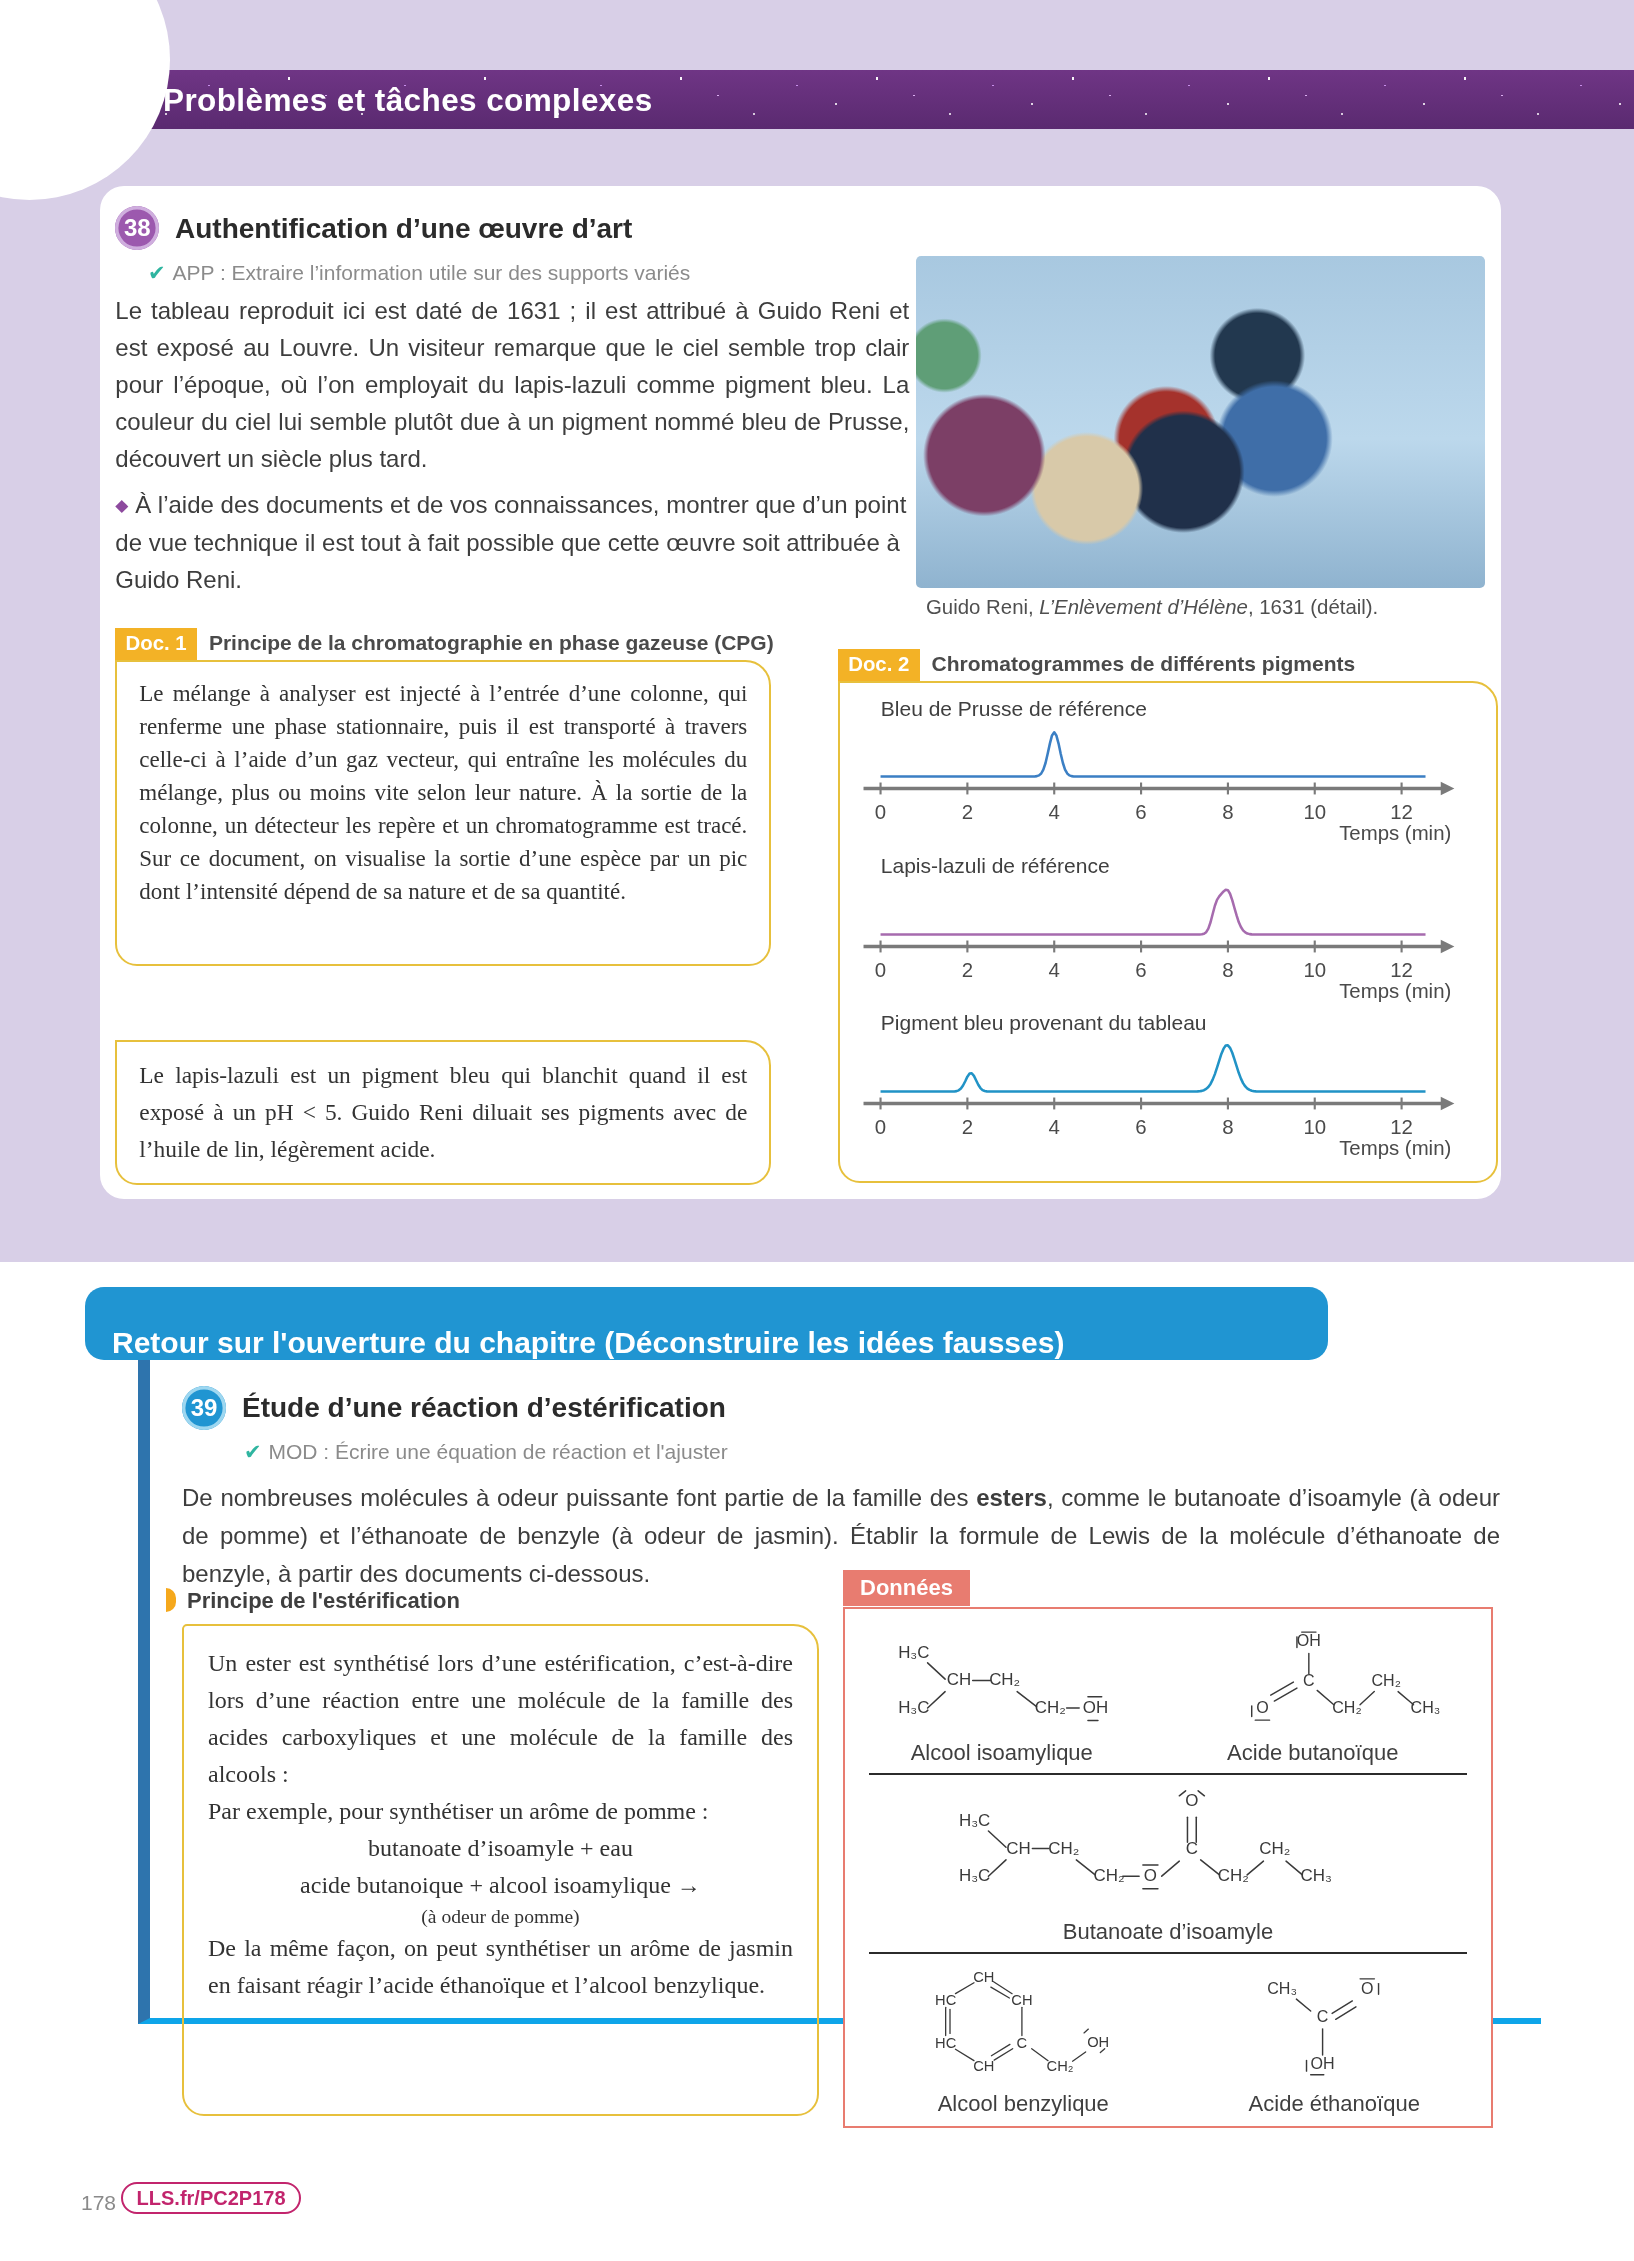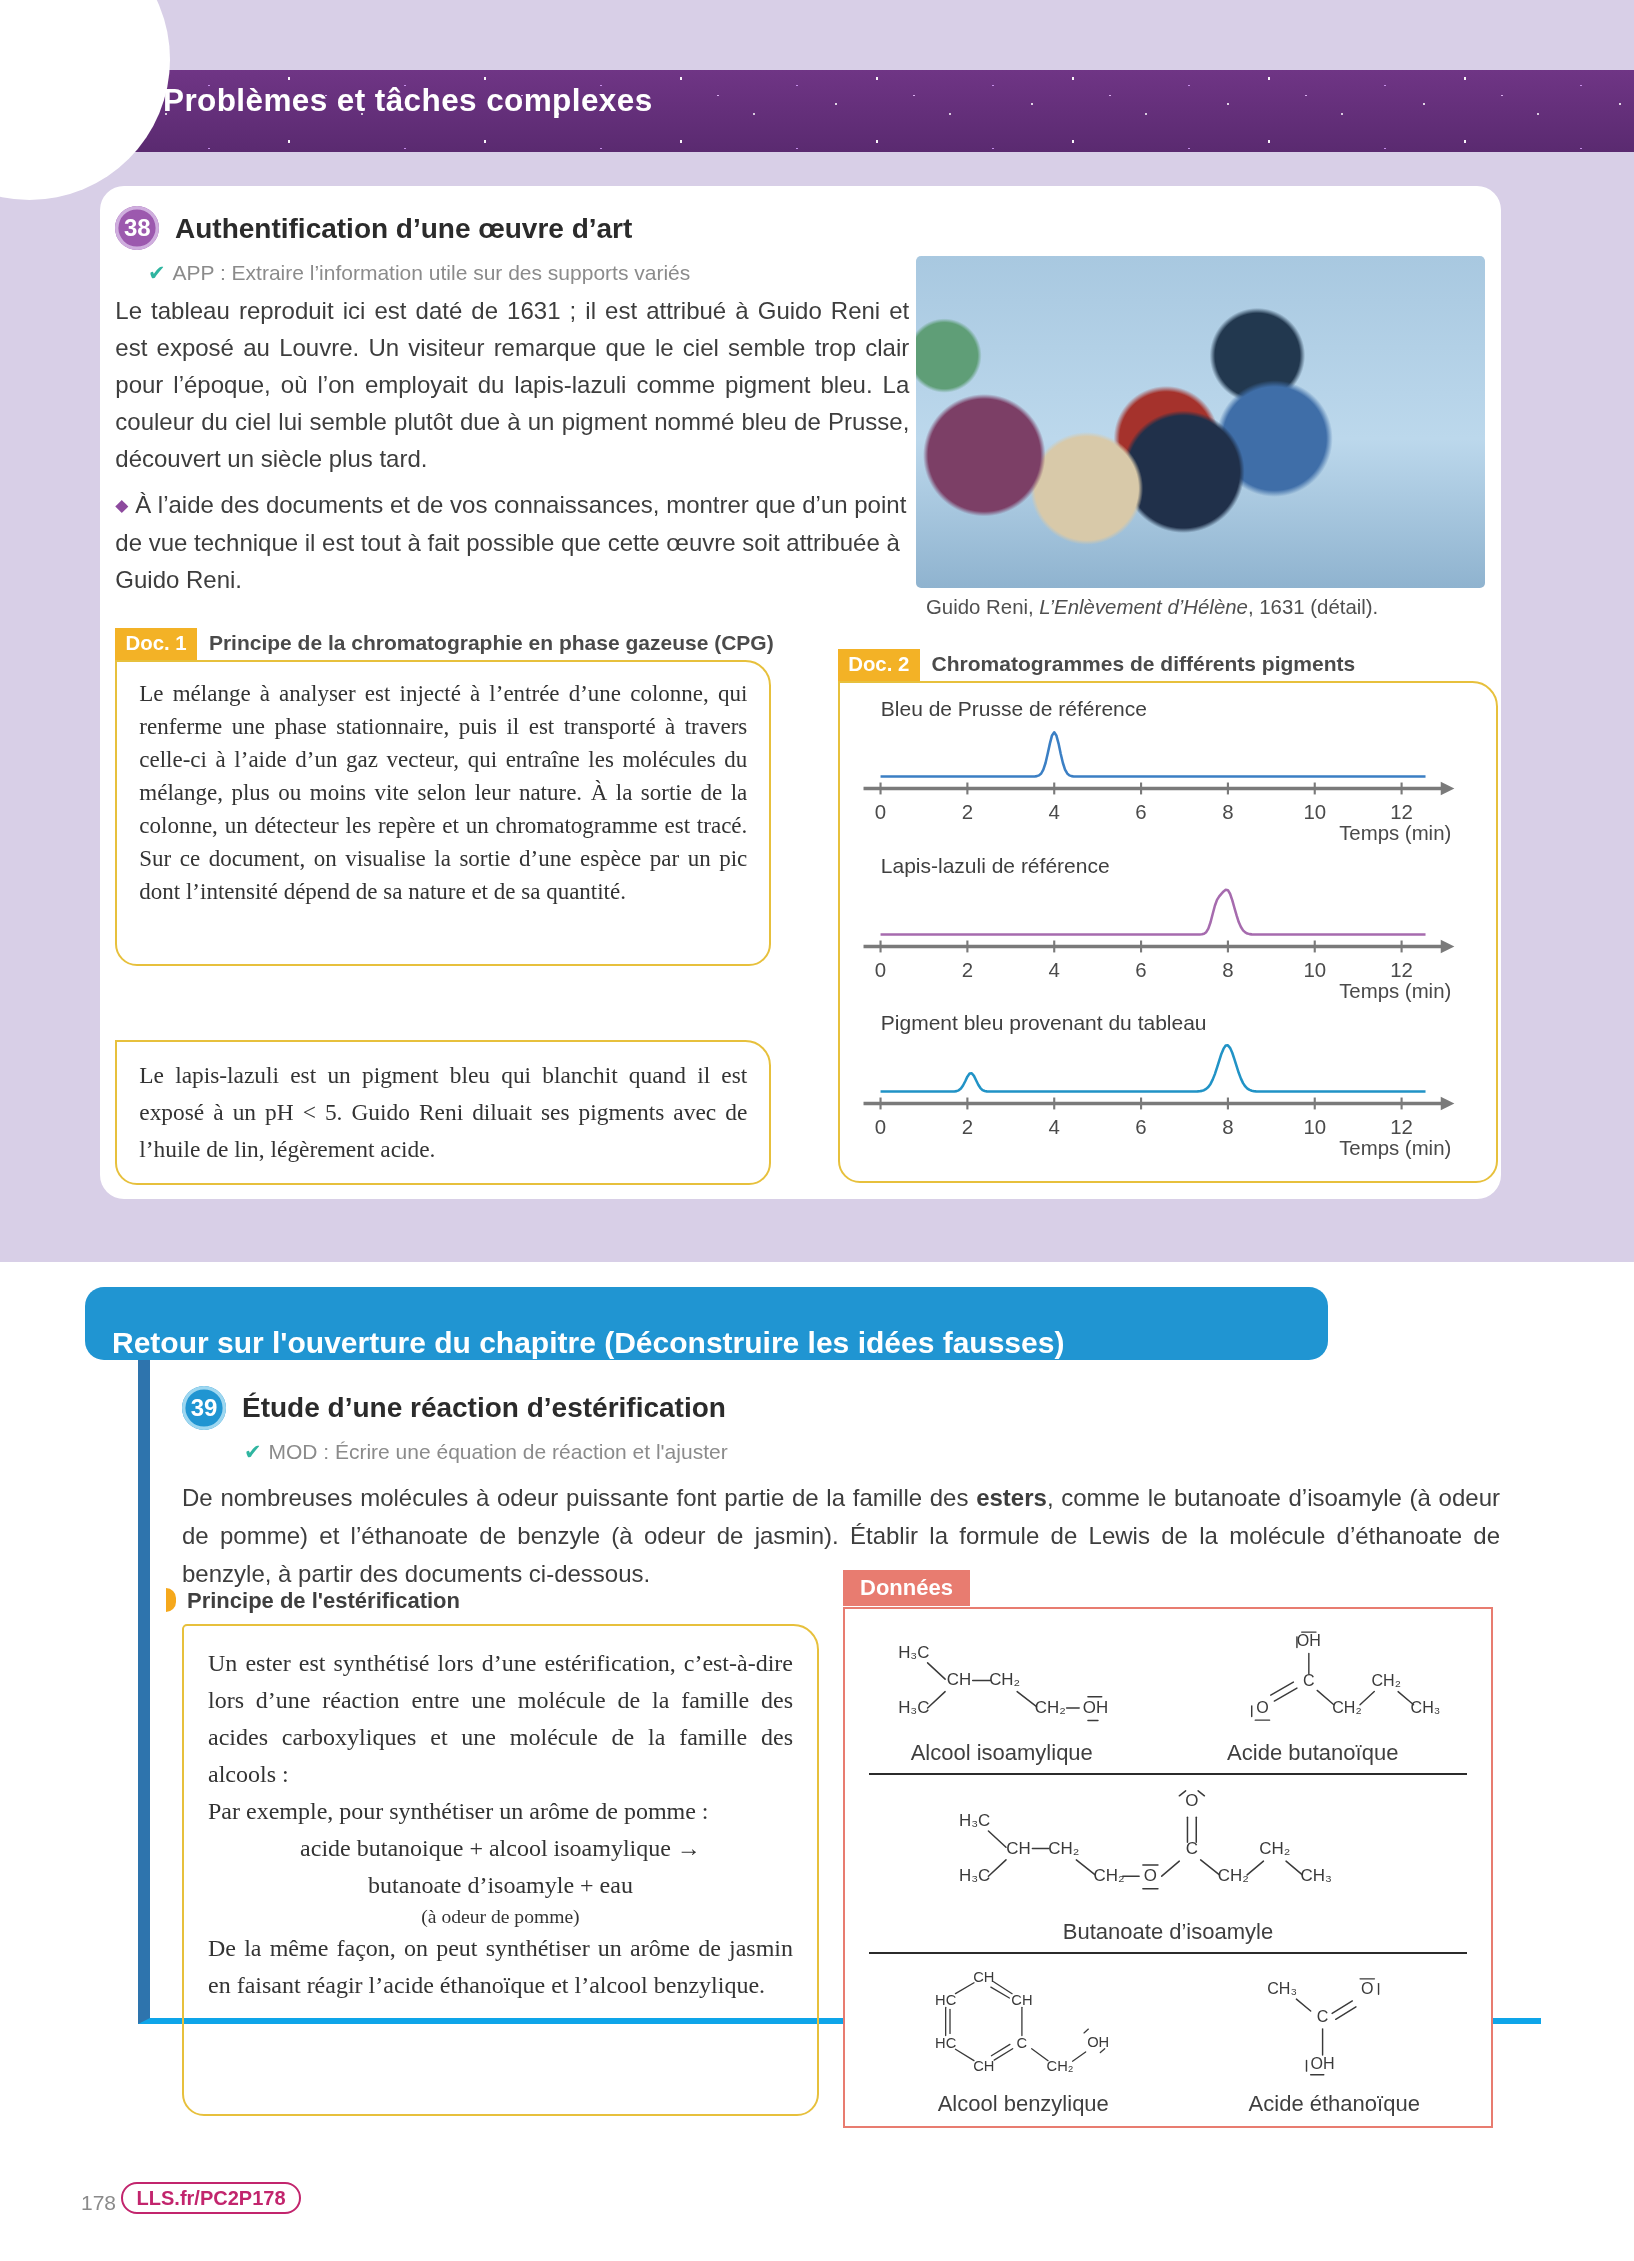--- a/index.html
+++ b/index.html
@@ -1,21 +1,21 @@
 <!DOCTYPE html>
 <html style="font-size:13.6px"><head>
 <meta charset="utf-8">
 <style>
   html,body{margin:0;padding:0;}
   body{width:1635px;height:2261px;background:#ffffff;font-family:"Liberation Sans","DejaVu Sans",sans-serif;position:relative;overflow:hidden;}
   #page{position:absolute;inset:0;}
   .abs{position:absolute;}
   
   #lavender-bg{left:0;top:0;width:1635px;height:1262px;background:#d8cfe7;}
-  #top-banner{left:81px;top:70px;width:1554px;height:82px;border-radius:12px 0 0 12px;
+  #top-banner{left:81px;top:70px;width:1554px;height:59px;border-radius:12px 0 0 12px;
     background-image:
       radial-gradient(circle 1.9px at 12px 8.5px, rgba(255,255,255,.95) 60%, transparent 62%),
       radial-gradient(circle 1.3px at 49px 25.5px, rgba(233,190,255,.9) 60%, transparent 62%),
       radial-gradient(circle 1.7px at 85px 44px, rgba(255,255,255,.75) 60%, transparent 62%),
       radial-gradient(circle 1.2px at 128px 15.3px, rgba(216,160,255,.85) 60%, transparent 62%),
       radial-gradient(circle 1.5px at 167px 34px, rgba(255,255,255,.8) 60%, transparent 62%),
       linear-gradient(180deg,#6f3585 0%,#5a2a70 100%);
     background-size:196px 63px,196px 63px,196px 63px,196px 63px,196px 63px,100% 100%;}
   #top-banner .t{position:absolute;left:82px;top:12px;color:#ffffff;font-size:31.5px;font-weight:bold;letter-spacing:0.4px;}
   #corner-circle{left:-111px;top:-81px;width:281px;height:281px;border-radius:50%;background:#ffffff;}
@@ -194,22 +194,22 @@
     <div class="abs intro39" style="left:32px;top:119px;width:1318px;">
       <span>De nombreuses molécules à odeur puissante font partie de la famille des </span><b>esters</b><span>, comme le butanoate d’isoamyle (à odeur de pomme) et l’éthanoate de benzyle (à odeur de jasmin). Établir la formule de Lewis de la molécule d’éthanoate de benzyle, à partir des documents ci-dessous.</span>
     </div>
 
     <div class="abs orange-mark" style="left:16px;top:228px;"></div>
     <div class="abs principle-head" style="left:37px;top:228px;">Principe de l'estérification</div>
 
     <div class="abs serif" id="principle-box" style="left:32px;top:264px;width:637px;height:492px;">
       <div>Un ester est synthétisé lors d’une estérification, c’est-à-dire lors d’une réaction entre une molécule de la famille des acides carboxyliques et une molécule de la famille des alcools :</div>
       <div>Par exemple, pour synthétiser un arôme de pomme :</div>
+      <div class="eq">butanoate d’isoamyle + eau</div>
       <div class="eq">acide butanoique + alcool isoamylique →</div>
-      <div class="eq">butanoate d’isoamyle + eau</div>
       <div class="note">(à odeur de pomme)</div>
       <div>De la même façon, on peut synthétiser un arôme de jasmin en faisant réagir l’acide éthanoïque et l’alcool benzylique.</div>
     </div>
 
     <div class="abs" id="donnees-label" style="left:693px;top:210px;">Données</div>
     <div class="abs" id="donnees-box" style="left:693px;top:247px;width:650px;height:521px;">
       <div class="mol-row">
         <div class="mol-slot">
             <svg viewBox="0 0 360 190" width="289" height="119" preserveAspectRatio="xMidYMid meet">
               <line x1="62" y1="70" x2="90" y2="96" stroke="#3a3a3a" stroke-width="2.4" stroke-linecap="round"></line>

